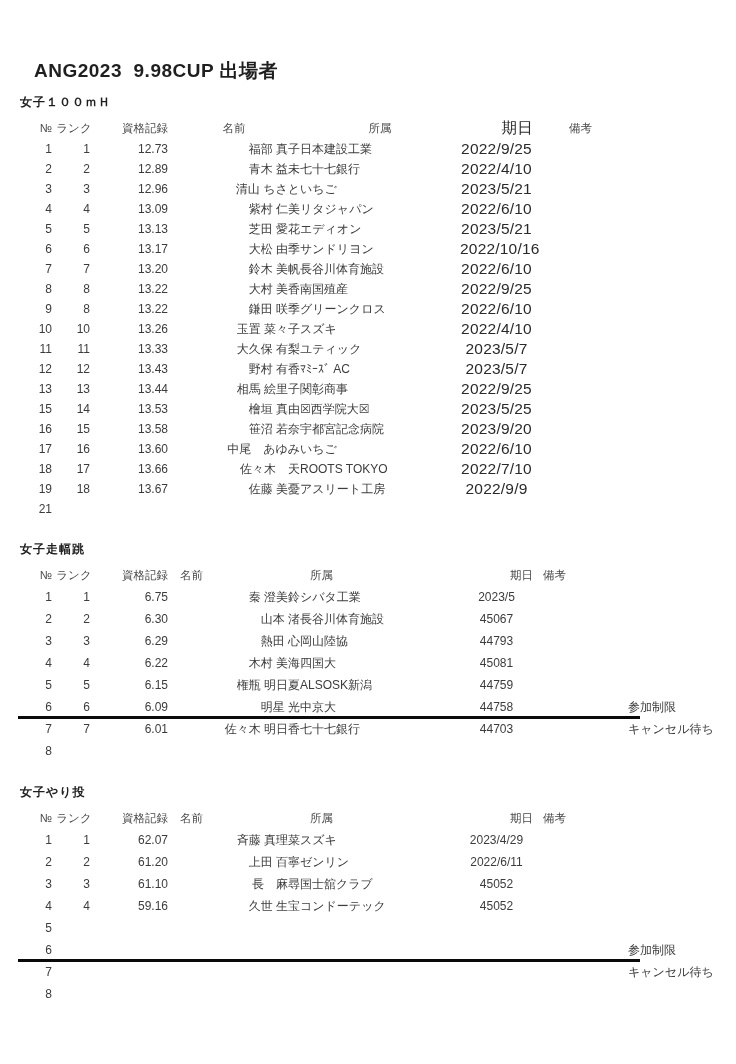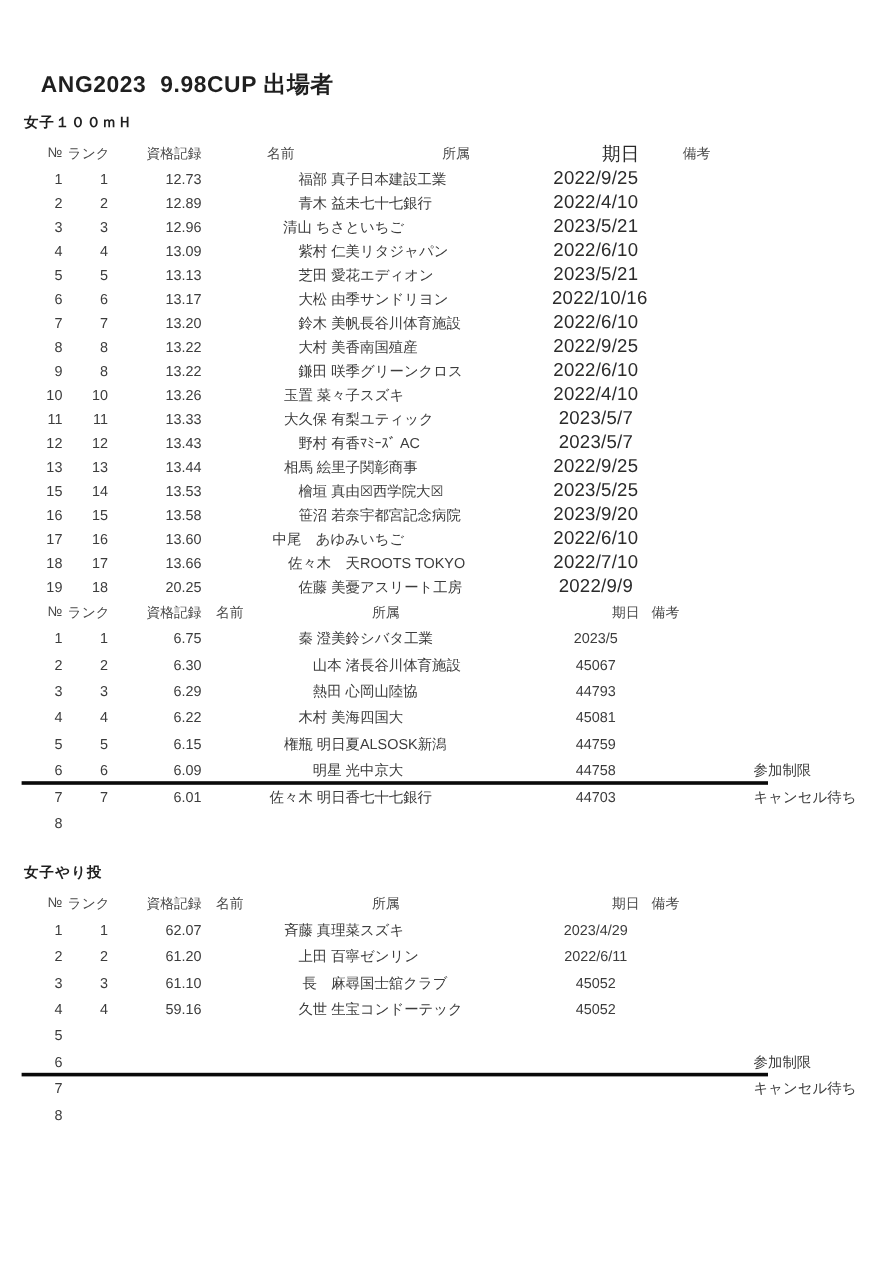--- a/index.html
+++ b/index.html
@@ -233,30 +233,40 @@
     <div class="c-rank">17</div>
     <div class="c-record">13.66</div>
     <div class="c-name">佐々木　天</div>
     <div class="c-affil">ROOTS TOKYO</div>
     <div class="c-date">2022/7/10</div>
     <div class="c-remark"></div>
   </div>
         <div class="row">
     <div class="c-no">19</div>
     <div class="c-rank">18</div>
-    <div class="c-record">20.25</div>
+    <div class="c-record">13.67</div>
     <div class="c-name">佐藤 美憂</div>
     <div class="c-affil">アスリート工房</div>
     <div class="c-date">2022/9/9</div>
     <div class="c-remark"></div>
   </div>
+        <div class="row">
+    <div class="c-no">21</div>
+    <div class="c-rank"></div>
+    <div class="c-record"></div>
+    <div class="c-name"></div>
+    <div class="c-affil"></div>
+    <div class="c-date"></div>
+    <div class="c-remark"></div>
+  </div>
       </div>
   </div>
 
   <div class="section sec2 headers-left">
+    <h2 class="section-heading">女子走幅跳</h2>
     <div class="header-row">
       <div class="c-no h-no">№</div>
       <div class="c-rank h-rank">ランク</div>
       <div class="c-record h-record">資格記録</div>
       <div class="c-name h-name">名前</div>
       <div class="c-affil h-affil">所属</div>
       <div class="c-date h-date">期日</div>
       <div class="c-remark h-remark">備考</div>
     </div>
     <div>

